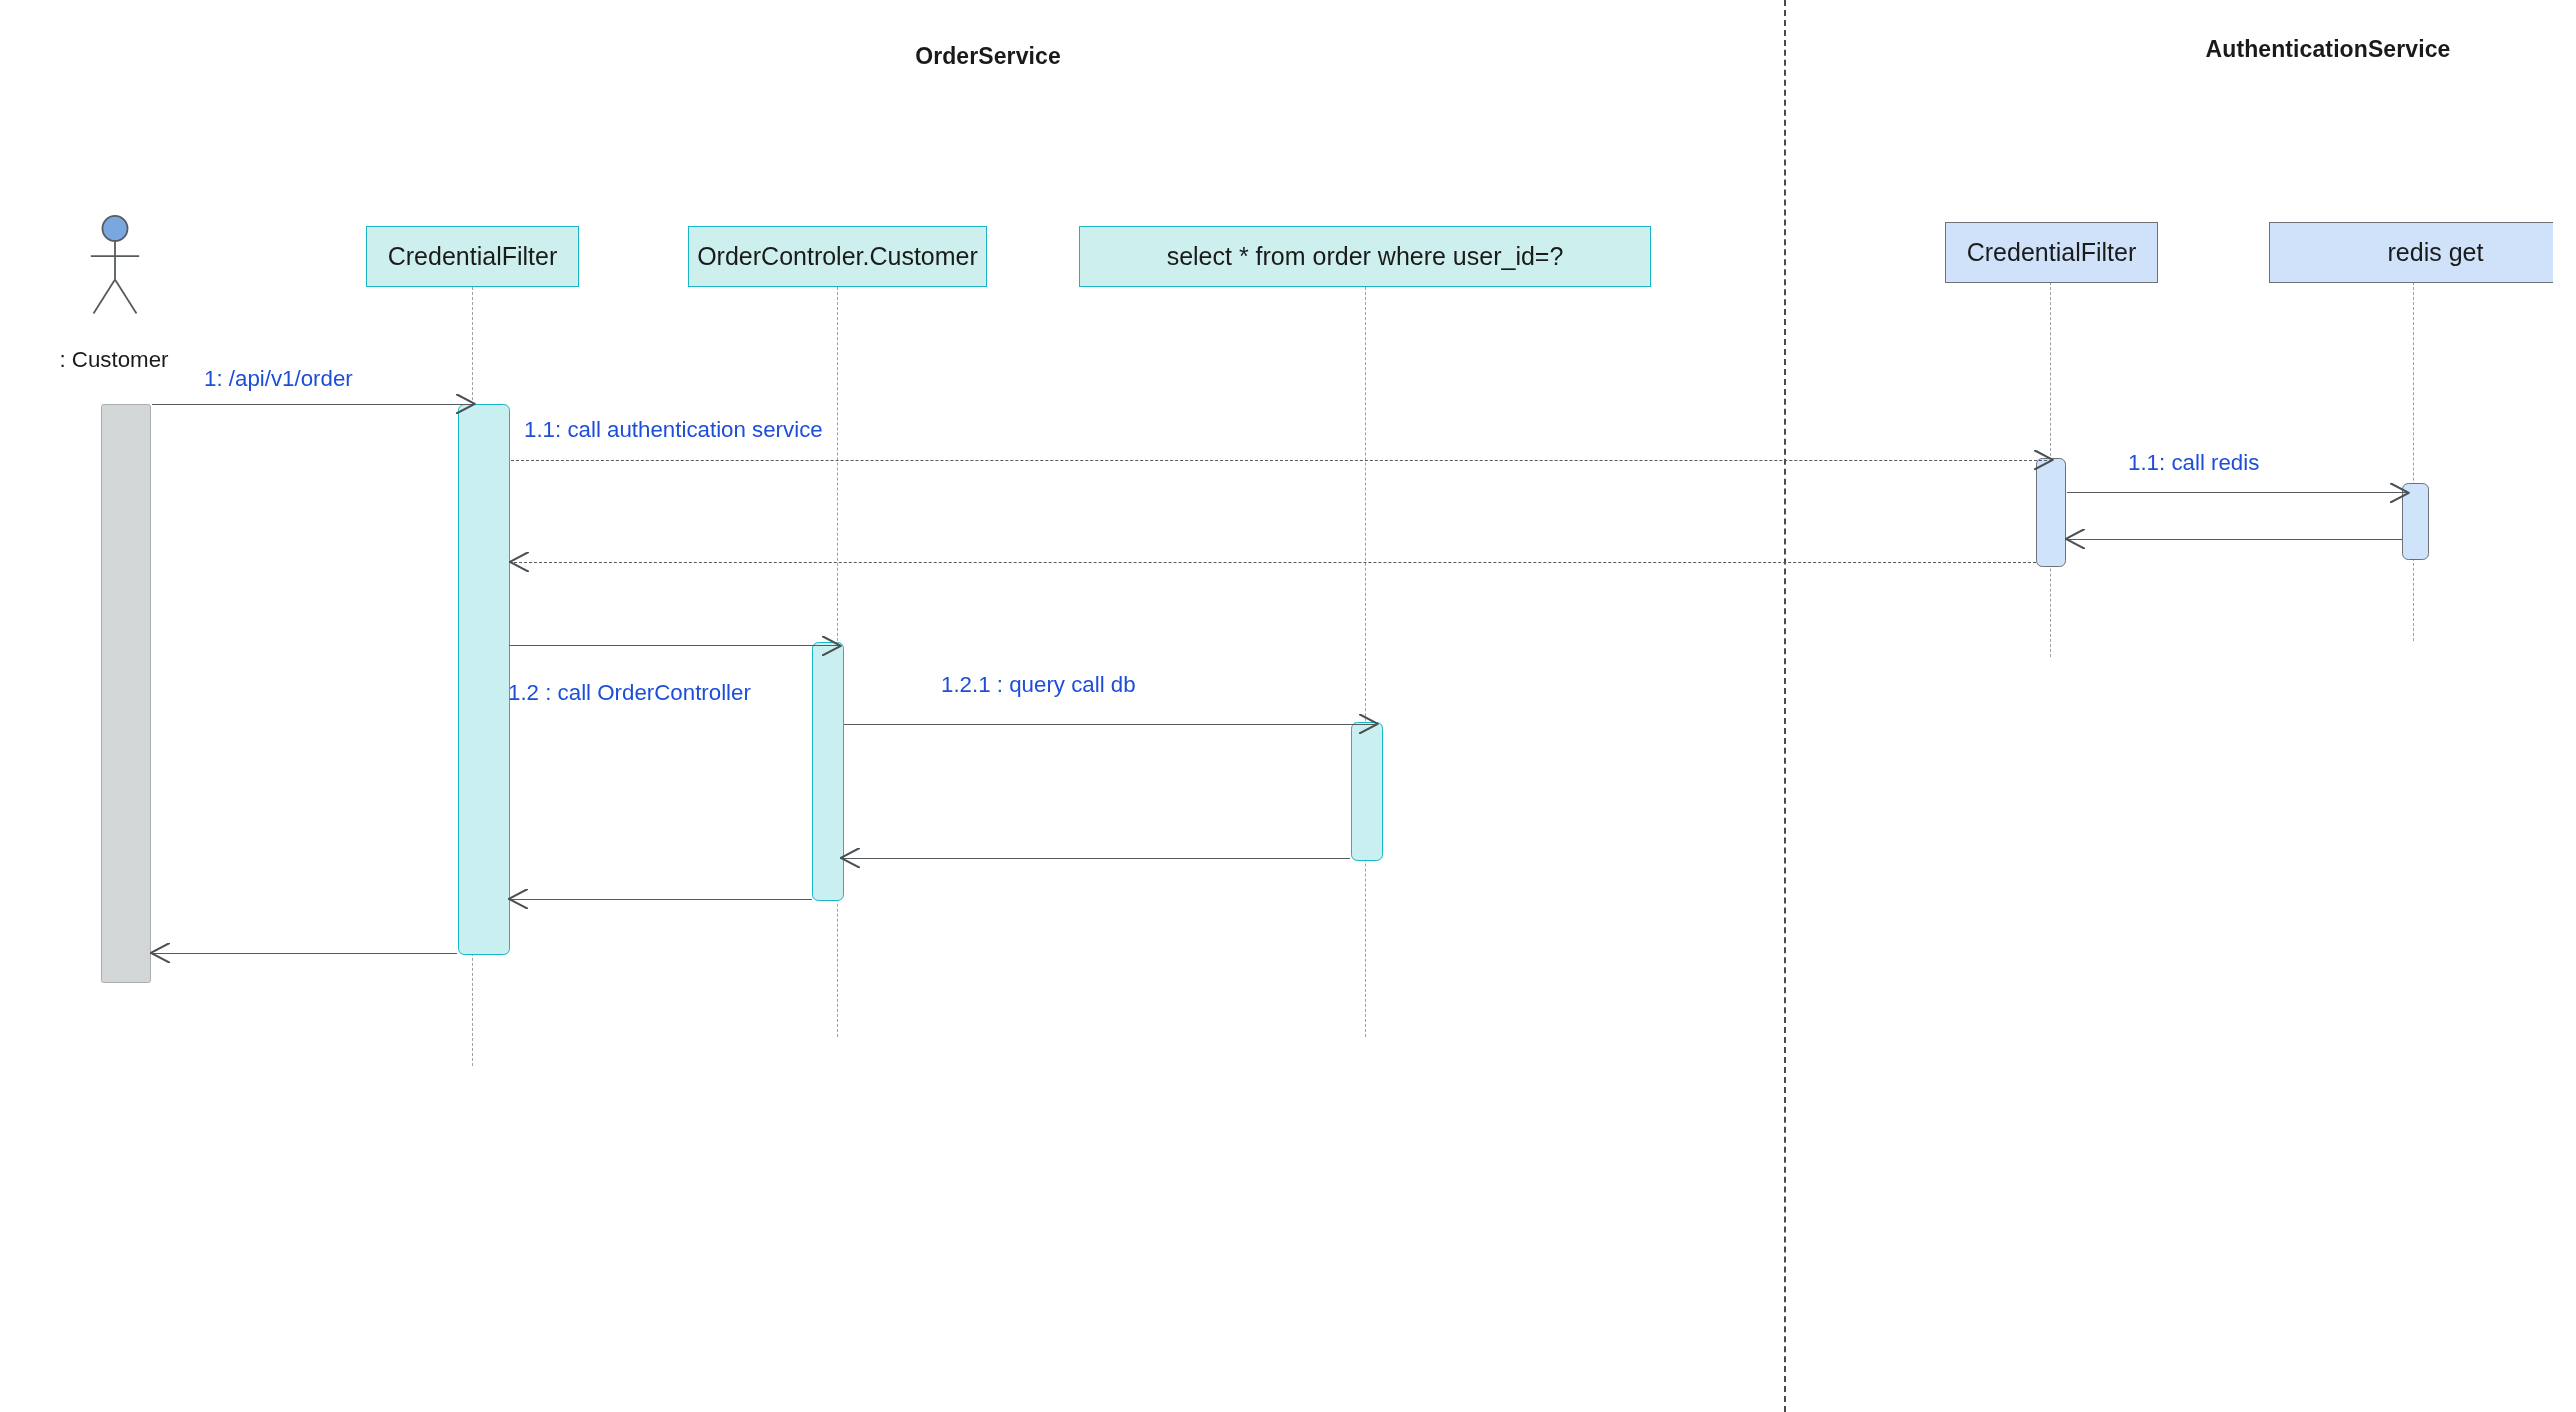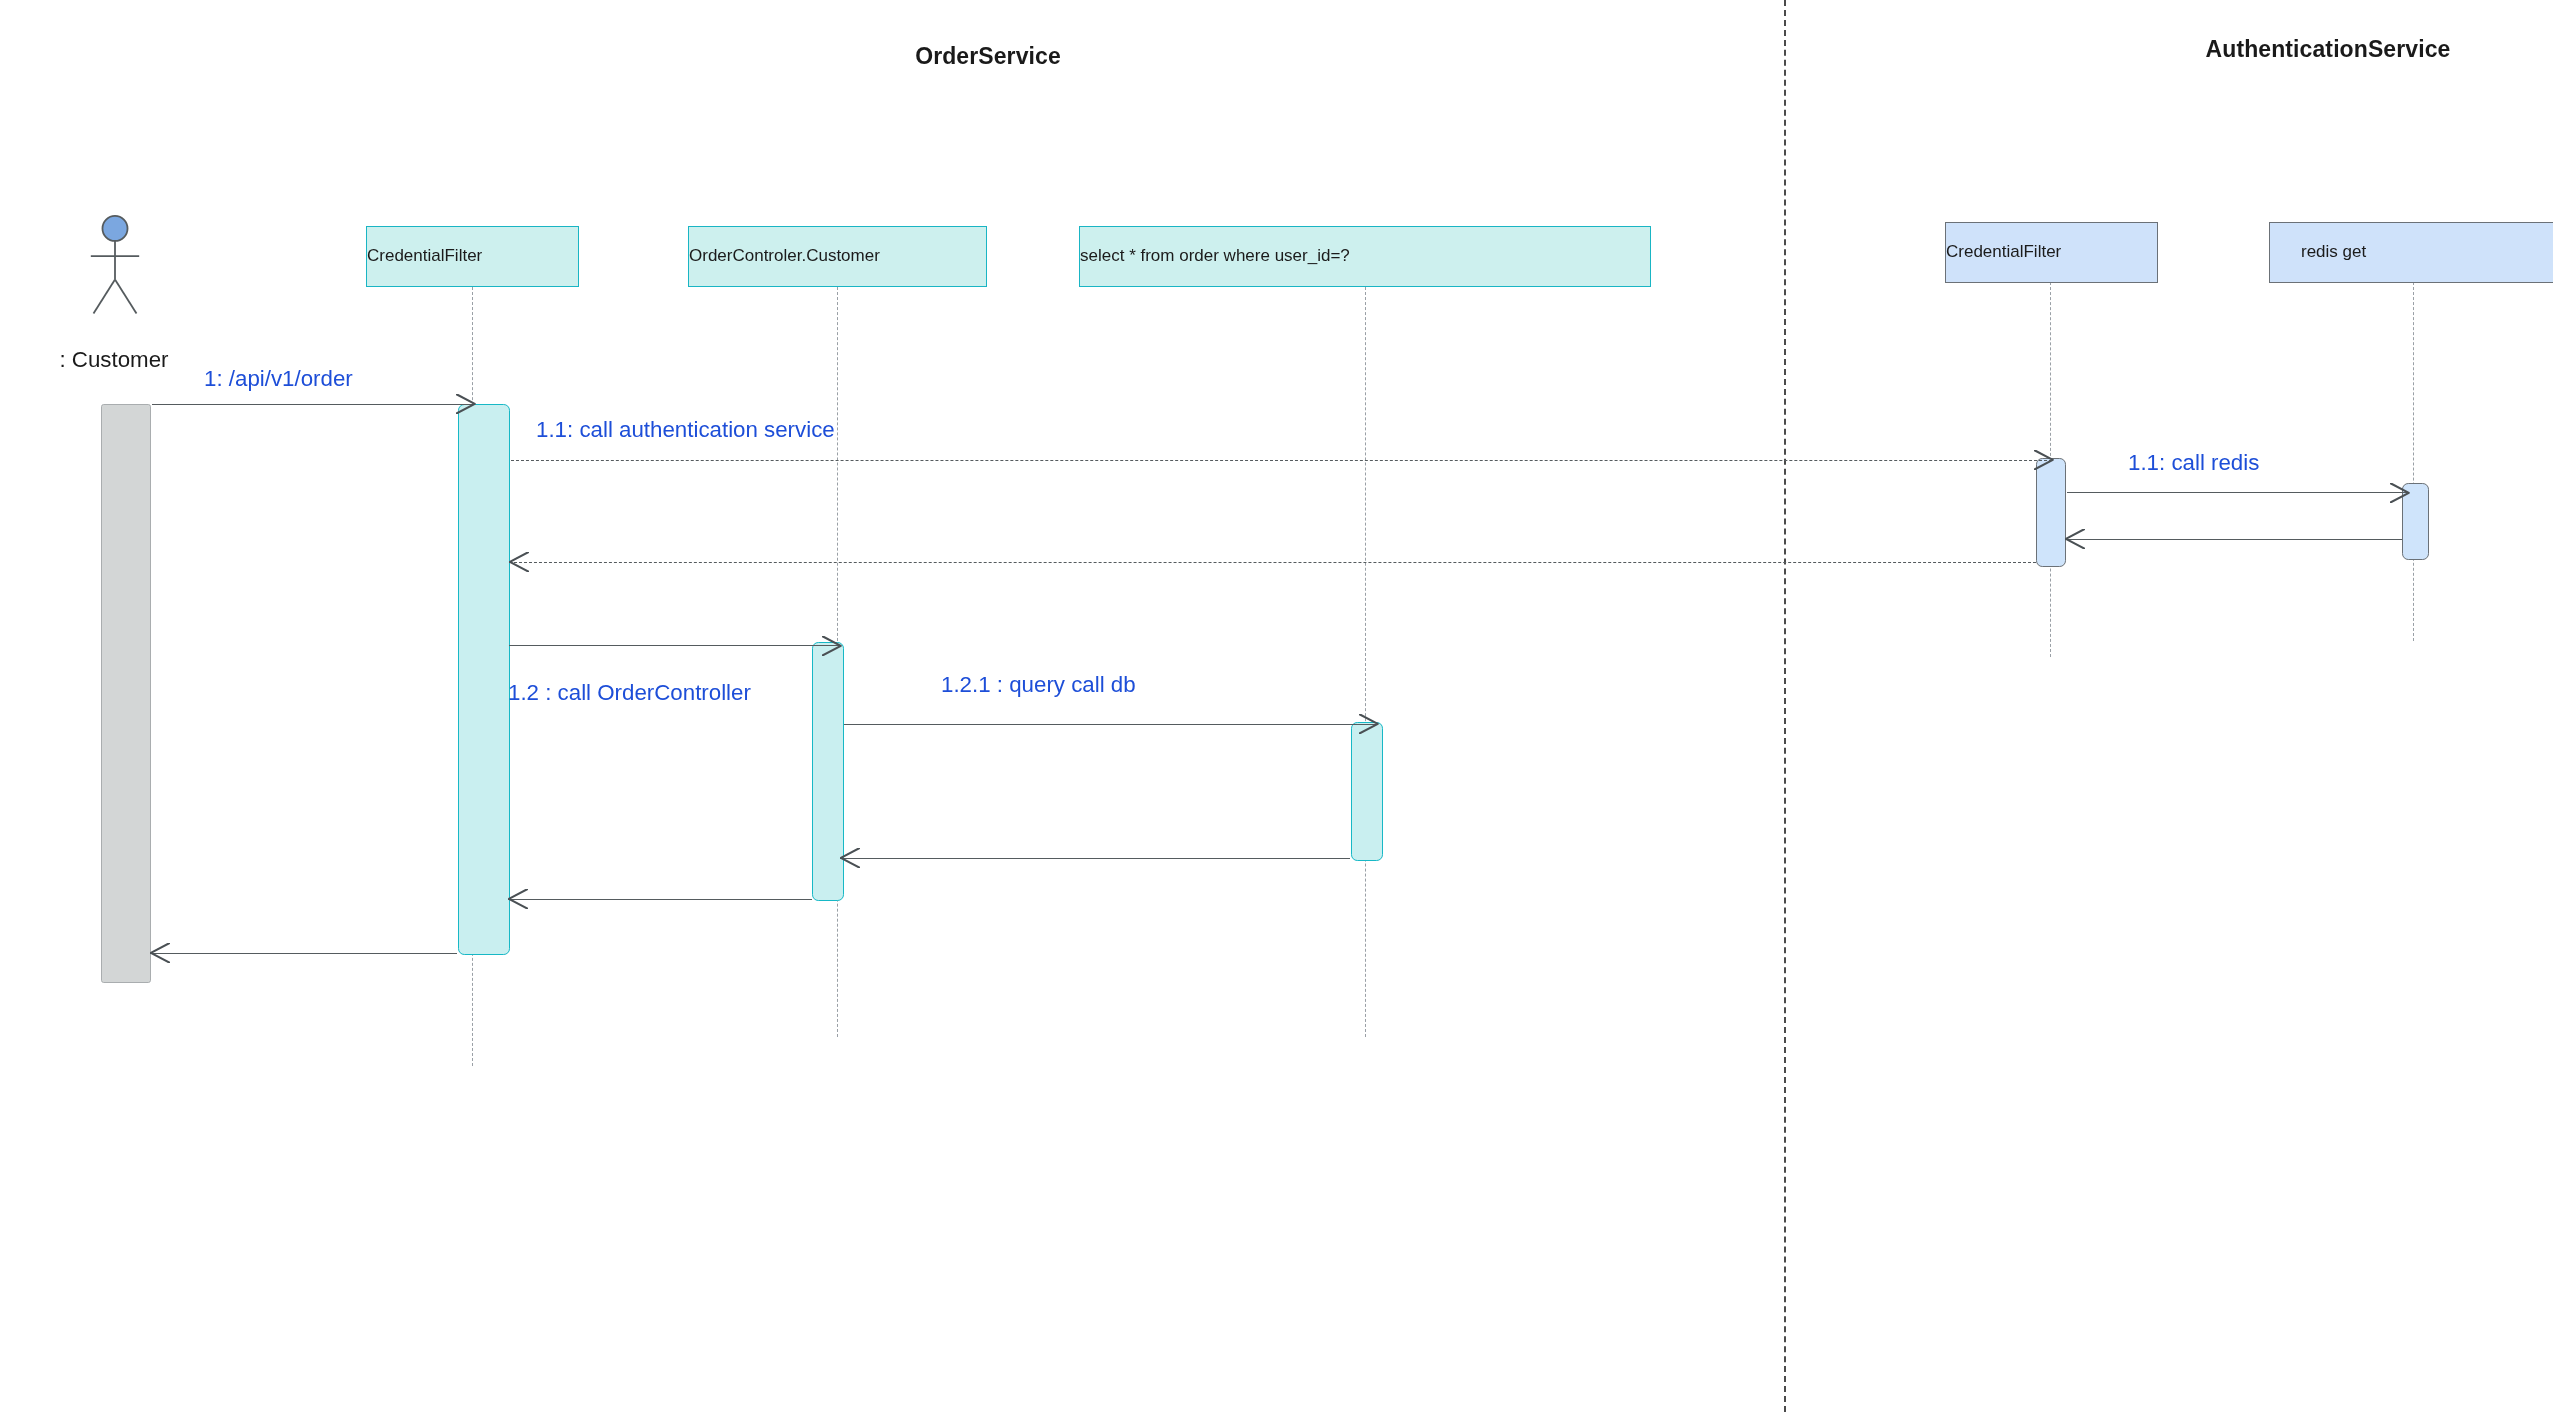--- a/index.html
+++ b/index.html
@@ -40,22 +40,22 @@
     position: absolute;
     width: 0;
     border-left: 1.8px dashed #9aa0a6;
   }
   
   .participant {
     position: absolute;
     box-sizing: border-box;
     display: flex;
     align-items: center;
-    justify-content: flex-start;
-    font-size: 17px;
+    justify-content: center;
+    font-size: 25px;
     line-height: 1.1;
     white-space: nowrap;
   }
   .participant.cyan {
     background: #cdf0ee;
     border: 1.8px solid #19b5c4;
     color: #1b1b1b;
   }
   .participant.blue {
     background: #cfe2fa;
@@ -153,21 +153,21 @@
     <div class="activation blue" style="left: 2402px; top: 483px; width: 27px; height: 77px;"></div>
     <div class="msg-line" style="left: 152px; top: 404px; width: 322px;"></div>
     <div class="arrow-svg" style="left: 456px; top: 394px; width: 19.7px; height: 19.7px;"><svg width="19.7" height="19.7" viewBox="0 0 22 22">
         <path d="M0,0 L21,11 L0,22" fill="none" stroke="#4a5054" stroke-width="2.4" stroke-linecap="round" stroke-linejoin="round"></path>
       </svg></div>
     <div class="msg-label" style="left: 204px; top: 366px;">1: /api/v1/order</div>
     <div class="msg-line dashed" style="left: 511px; top: 460px; width: 1541px;"></div>
     <div class="arrow-svg" style="left: 2034px; top: 450px; width: 19.7px; height: 19.7px;"><svg width="19.7" height="19.7" viewBox="0 0 22 22">
         <path d="M0,0 L21,11 L0,22" fill="none" stroke="#4a5054" stroke-width="2.4" stroke-linecap="round" stroke-linejoin="round"></path>
       </svg></div>
-    <div class="msg-label" style="left: 536px; top: 417px;">1.1: call authentication service</div>
+    <div class="msg-label" style="left: 524px; top: 417px;">1.1: call authentication service</div>
     <div class="msg-line dashed" style="left: 509px; top: 562px; width: 1527px;"></div>
     <div class="arrow-svg" style="left: 509px; top: 552px; width: 19.7px; height: 19.7px;"><svg width="19.7" height="19.7" viewBox="0 0 22 22">
         <path d="M22,0 L1,11 L22,22" fill="none" stroke="#4a5054" stroke-width="2.4" stroke-linecap="round" stroke-linejoin="round"></path>
       </svg></div>
     <div class="msg-line" style="left: 2067px; top: 492px; width: 341px;"></div>
     <div class="arrow-svg" style="left: 2390px; top: 483px; width: 19.7px; height: 19.7px;"><svg width="19.7" height="19.7" viewBox="0 0 22 22">
         <path d="M0,0 L21,11 L0,22" fill="none" stroke="#4a5054" stroke-width="2.4" stroke-linecap="round" stroke-linejoin="round"></path>
       </svg></div>
     <div class="msg-label" style="left: 2128px; top: 450px;">1.1: call redis</div>
     <div class="msg-line" style="left: 2065px; top: 539px; width: 337px;"></div>

